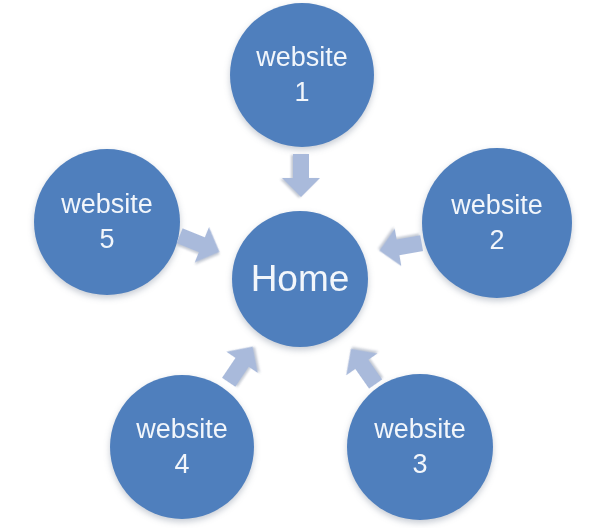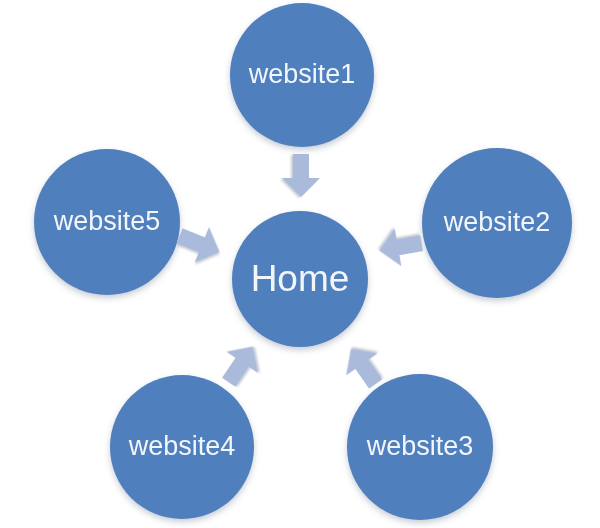--- a/index.html
+++ b/index.html
@@ -26,21 +26,21 @@
     border-left: 5px solid transparent;
     border-right: 5px solid transparent;
     border-bottom: 8px solid var(--logo-rest, #1d7ab3);
   }
 
   
   .node {
     position: absolute; border-radius: 50%;
     background: var(--circle, #4f7fbd);
     box-shadow: 0 3px 6px rgba(95, 108, 132, 0.35);
-    display: flex; 
+    display: flex; flex-direction: column;
     align-items: center; justify-content: center;
     color: var(--node-text, #f2f6fb);
     text-align: center;
   }
   .node .lbl { font-size: 27px; line-height: 1.3; }
   .node .num { font-size: 27px; line-height: 1.3; }
   .node.home .lbl { font-size: 37px; }
 
   
   .arrow { position: absolute; width: 44px; height: 40px; }

